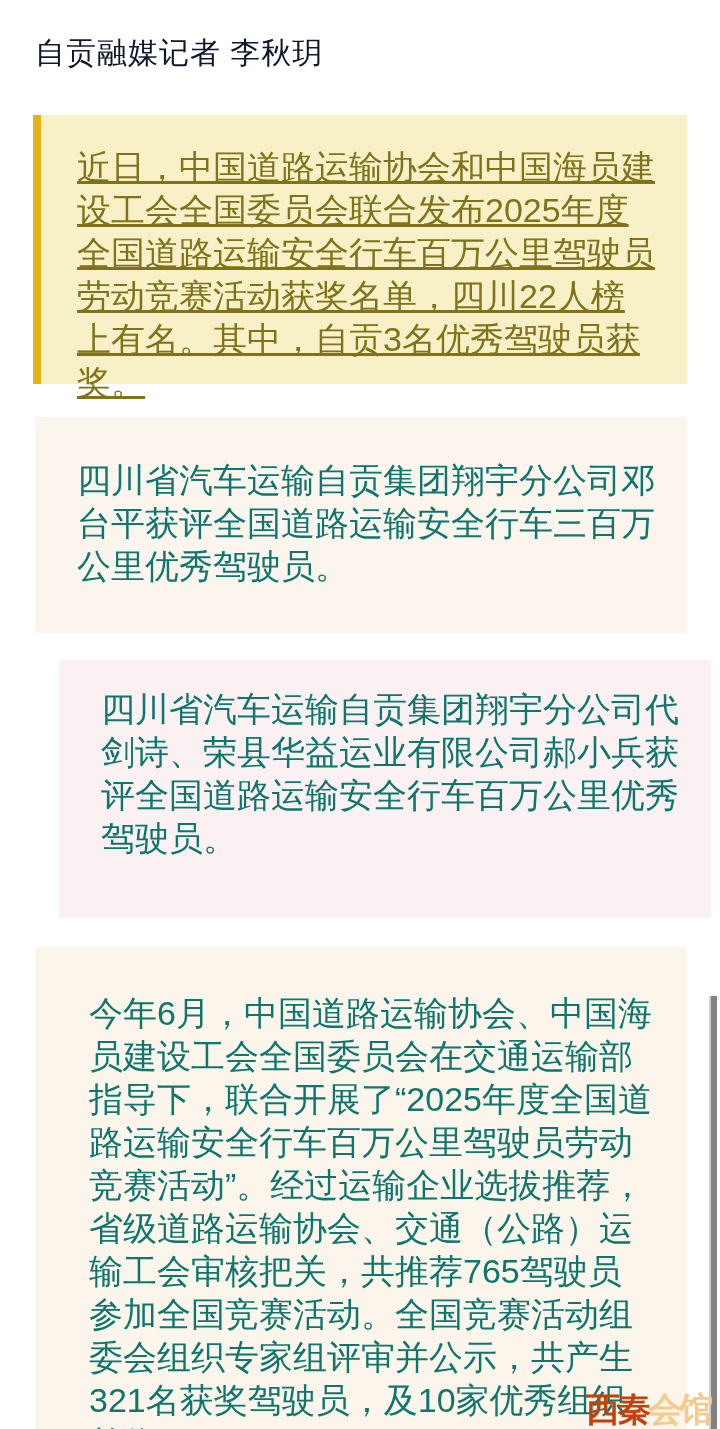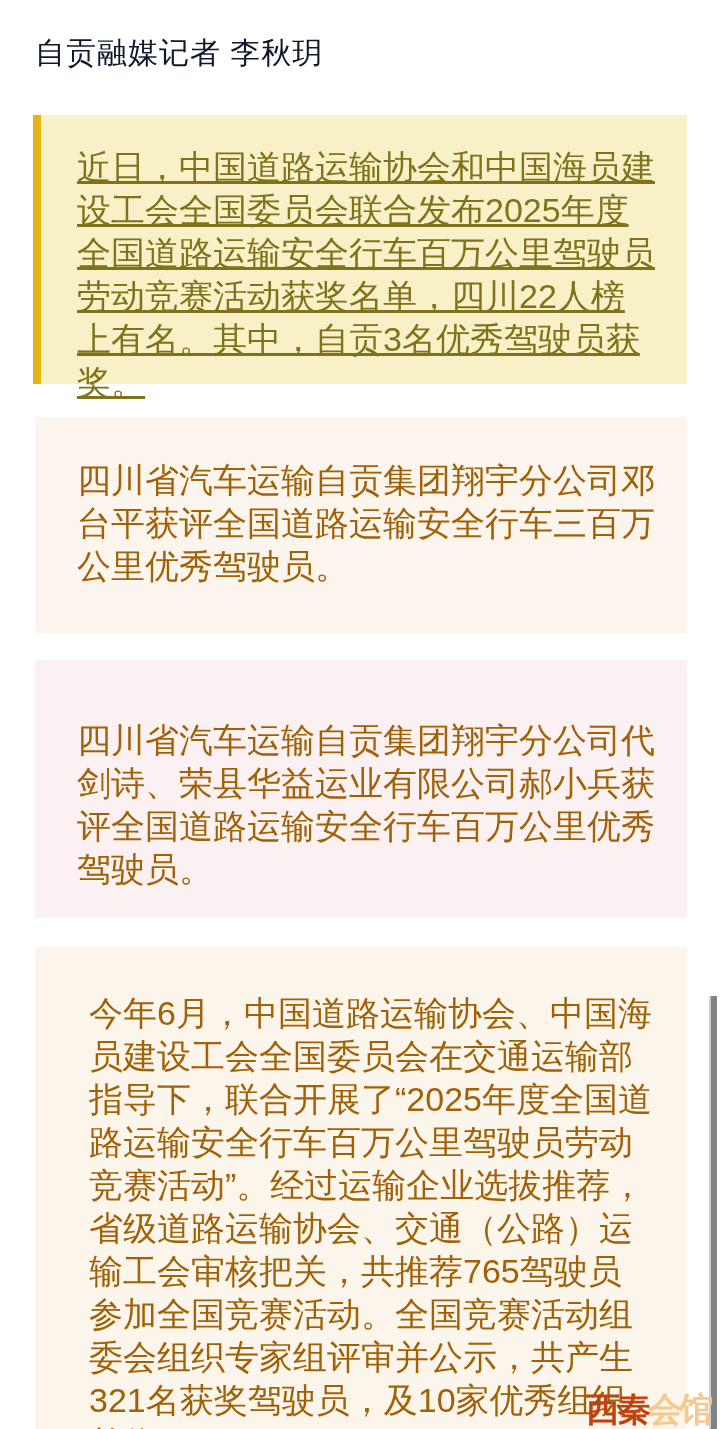--- a/index.html
+++ b/index.html
@@ -49,24 +49,24 @@
   .para {
     position: absolute;
     left: 35px;
     width: 652px;
     box-sizing: border-box;
   }
   .para-text {
     display: block;
     font-size: 34px;
     line-height: 43px;
-    color: #a16207;
+    color: #0f766e;
   }
   .para1 { top: 417px; height: 216px; padding: 42px 32px 0 42px; background: #fcf5ee; }
-  .para2 { top: 660px; height: 258px; padding: 59px 32px 0 42px; background: #fcf1f2; }
+  .para2 { top: 660px; height: 258px; padding: 28px 32px 0 42px; background: #fcf1f2; margin-left: 24px; }
   .para3 { top: 947px; height: 482px; padding: 45px 32px 0 54px; background: #fcf5eb; }
   .scrollbar-thumb {
     position: absolute;
     left: 709px;
     top: 996px;
     width: 8px;
     height: 433px;
     box-sizing: border-box;
     background: #828282;
     border-left: 2px solid #cfcfcf;

